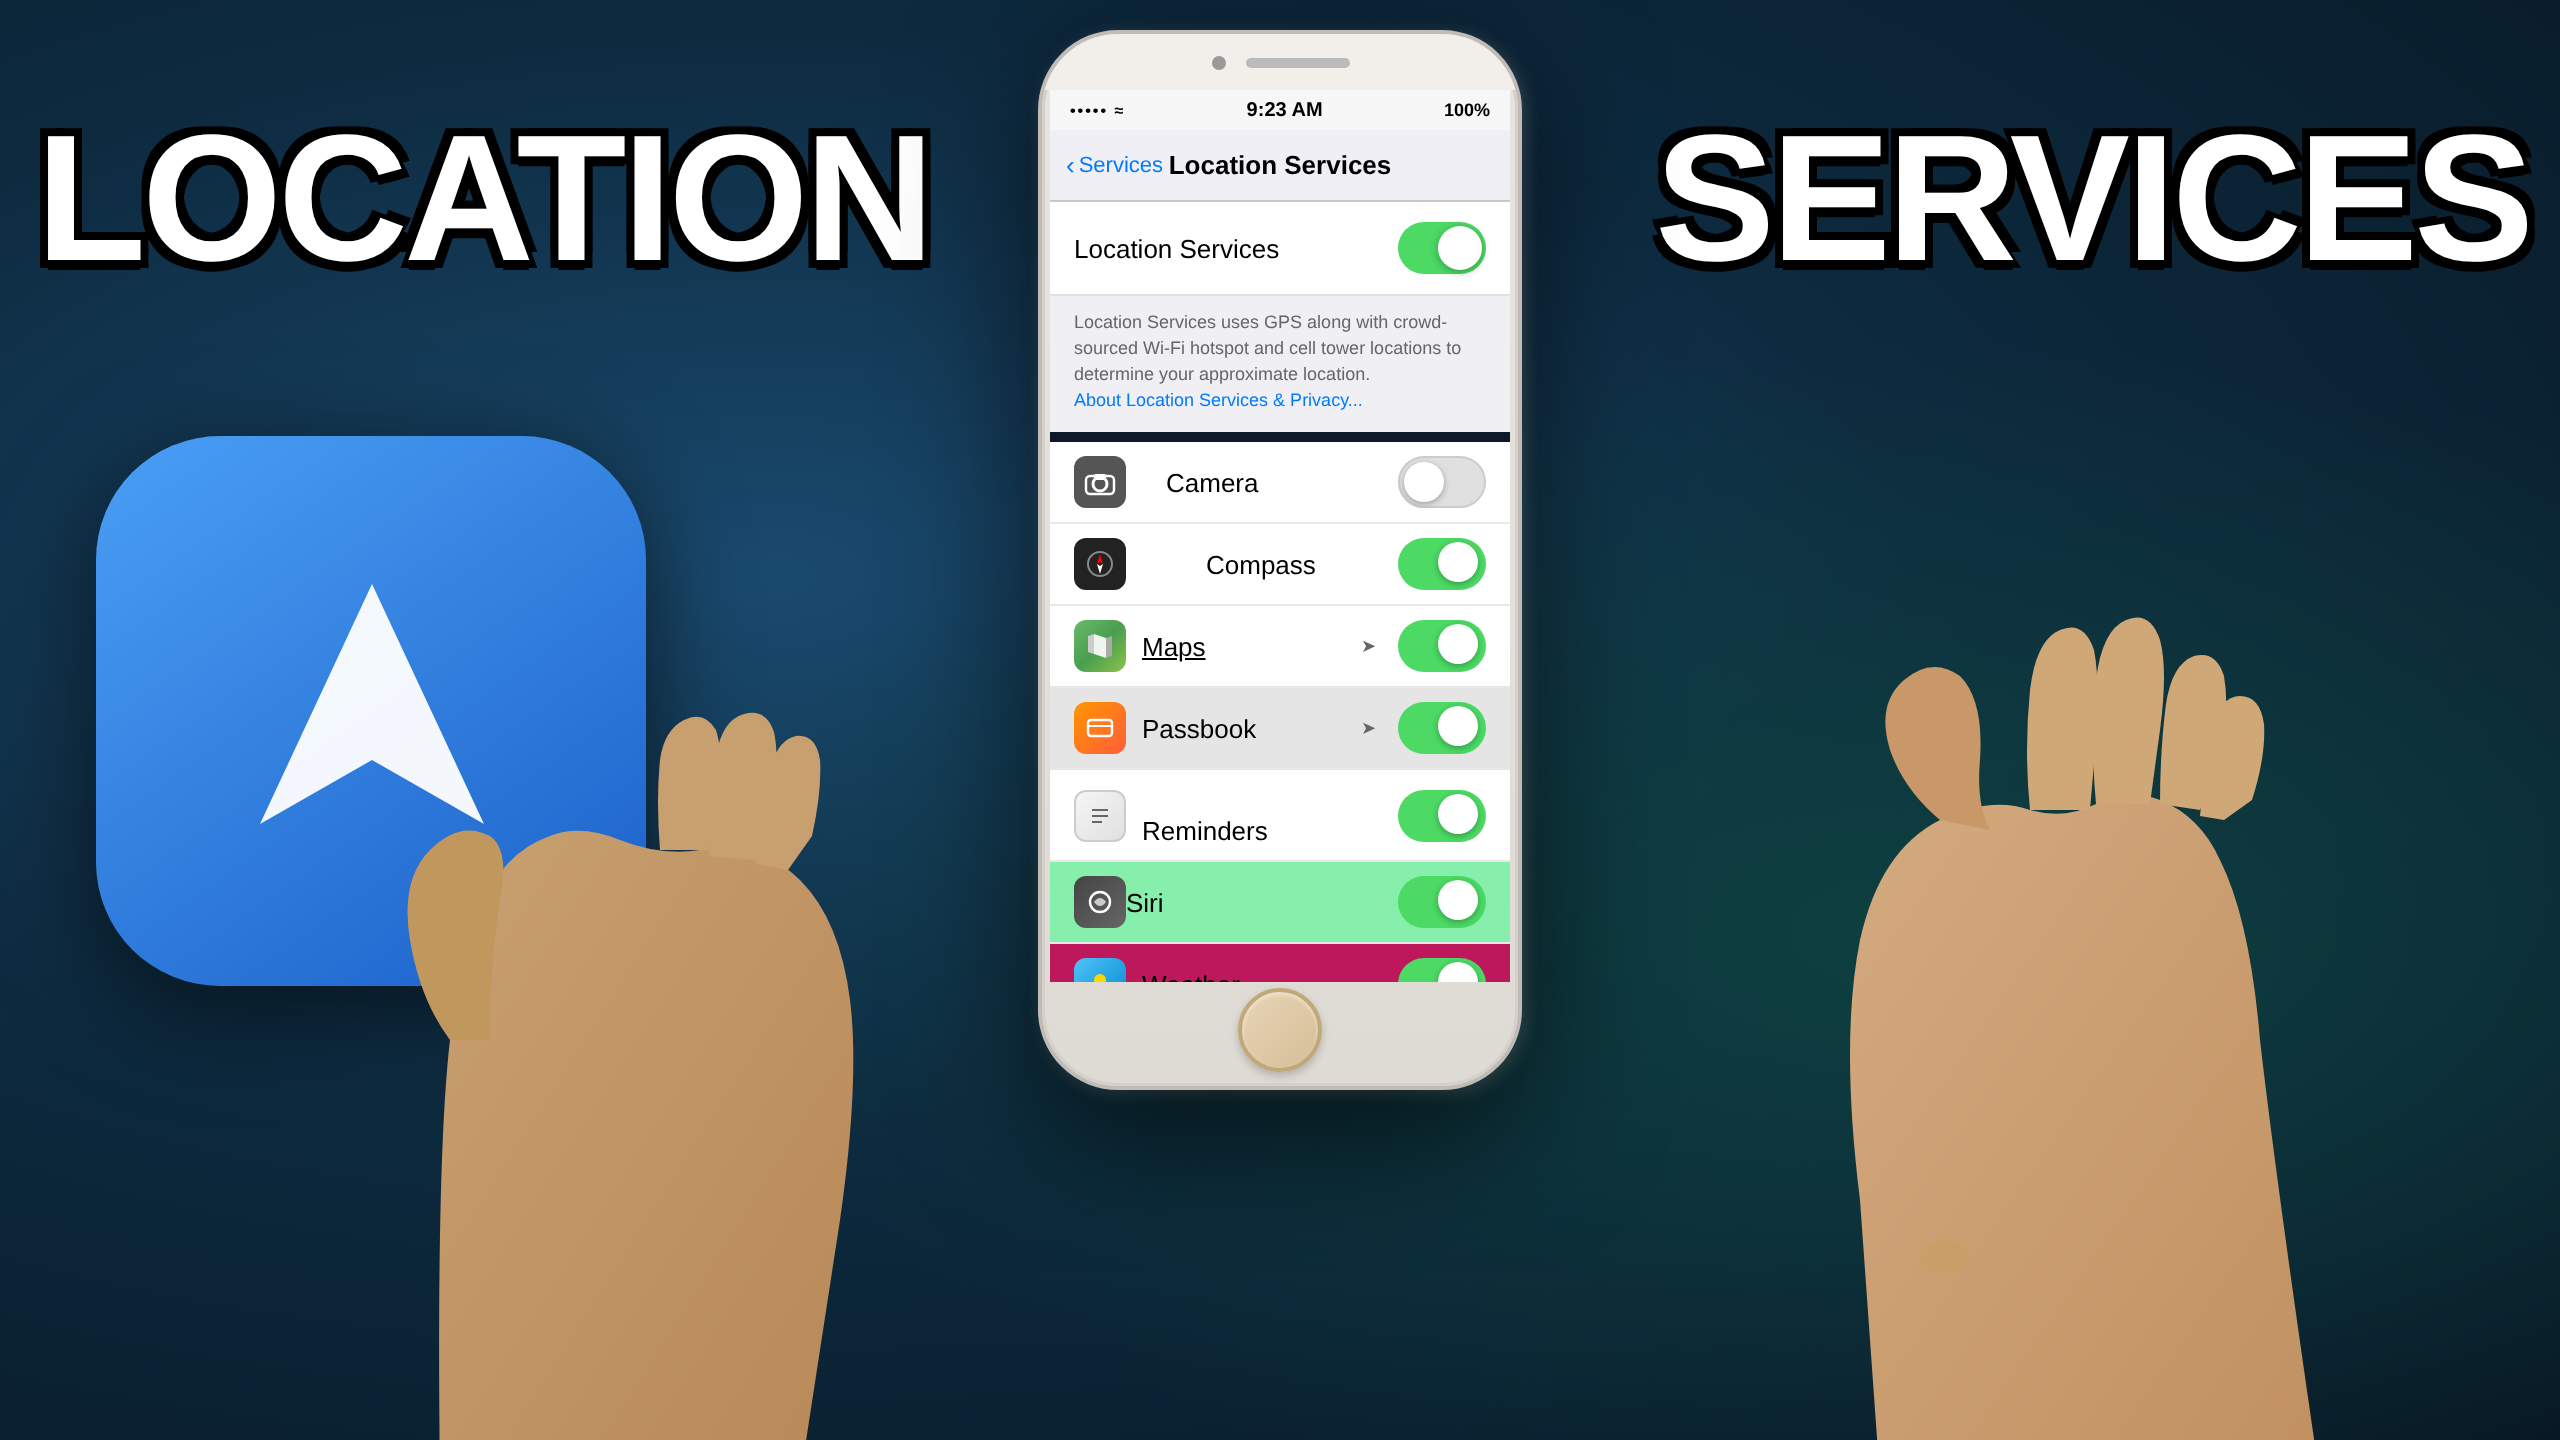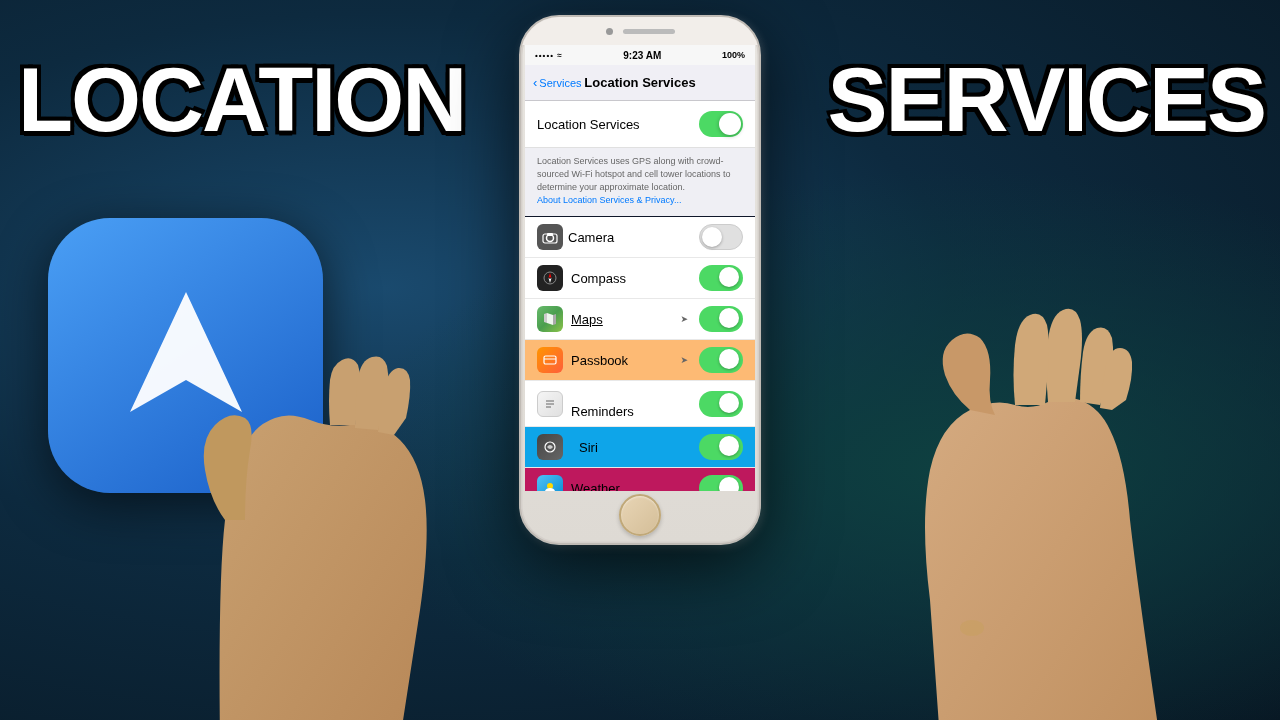--- a/index.html
+++ b/index.html
@@ -66,28 +66,28 @@
 
       <div style="background:white;border-bottom:1px solid #e0e0e0;">
         <div style="display:flex;align-items:center;justify-content:space-between;padding:10px 12px;background:white;">
           <span style="font-size:13px;color:#000;">Location Services</span>
           <div style="width:44px;height:26px;background:#4CD964;border-radius:13px;position:relative;flex-shrink:0;">
             <div style="position:absolute;top:2px;left:20px;width:22px;height:22px;background:white;border-radius:50%;box-shadow:0 1px 4px rgba(0,0,0,0.3);"></div>
           </div>
         </div>
       </div>
 
-      <div style="padding:7px 12px 9px;background:#efeff4;border-bottom:1px solid #0f172a;">
+      <div style="padding:7px 12px 9px;background:#efeff4;border-bottom:5px solid #0f172a;">
         <span style="font-size:9px;color:#666;line-height:1.45;display:block;">Location Services uses GPS along with crowd-sourced Wi-Fi hotspot and cell tower locations to determine your approximate location.</span>
         <span style="font-size:9px;color:#007AFF;line-height:1.45;display:block;">About Location Services &amp; Privacy...</span>
       </div>
 
       <div style="background:white;">
 
-        <div style="display:flex;align-items:center;padding:7px 12px;border-bottom:1px solid #e8e8e8;background:white;gap:5px;">
+        <div style="display:flex;align-items:center;padding:7px 12px;border-bottom:1px solid #e8e8e8;background:white;gap:20px;">
           <div style="width:26px;height:26px;background:#555;border-radius:6px;display:flex;align-items:center;justify-content:center;flex-shrink:0;">
             <svg width="16" height="16" viewBox="0 0 16 16">
                 <circle cx="8" cy="9" r="3.5" fill="none" stroke="white" stroke-width="1.5"></circle>
                 <rect x="5" y="4" width="6" height="3" rx="1" fill="white"></rect>
                 <rect x="1" y="5" width="14" height="9" rx="2" fill="none" stroke="white" stroke-width="1.2"></rect>
               </svg>
           </div>
           <span style="flex:1;font-size:13px;color:#000;">Camera</span>
           <div style="width:44px;height:26px;background:#e0e0e0;border-radius:13px;position:relative;border:1px solid #ccc;">
             <div style="position:absolute;top:2px;left:2px;width:20px;height:20px;background:white;border-radius:50%;box-shadow:0 1px 3px rgba(0,0,0,0.3);"></div>
@@ -95,42 +95,42 @@
         </div>
 
         <div style="display:flex;align-items:center;padding:7px 12px;border-bottom:1px solid #e8e8e8;background:white;gap:8px;">
           <div style="width:26px;height:26px;background:#222;border-radius:6px;display:flex;align-items:center;justify-content:center;flex-shrink:0;">
             <svg width="16" height="16" viewBox="0 0 16 16">
                 <circle cx="8" cy="8" r="6" fill="none" stroke="#888" stroke-width="1"></circle>
                 <polygon points="8,3 9.5,8 8,7 6.5,8" fill="red"></polygon>
                 <polygon points="8,13 9.5,8 8,9 6.5,8" fill="white"></polygon>
               </svg>
           </div>
-          <span style="flex:1;font-size:13px;color:#000;">Compass</span>
+          <span style="flex:1;font-size:13px;color:#000;margin-left:32px;">Compass</span>
           <div style="width:44px;height:26px;background:#4CD964;border-radius:13px;position:relative;">
             <div style="position:absolute;top:2px;left:20px;width:20px;height:20px;background:white;border-radius:50%;box-shadow:0 1px 3px rgba(0,0,0,0.3);"></div>
           </div>
         </div>
 
         <div style="display:flex;align-items:center;padding:7px 12px;border-bottom:1px solid #e8e8e8;background:white;gap:8px;">
           <div style="width:26px;height:26px;background:linear-gradient(135deg,#68bb6c 0%,#4a9e4e 50%,#8BC34A 100%);border-radius:6px;display:flex;align-items:center;justify-content:center;flex-shrink:0;">
             <svg width="16" height="16" viewBox="0 0 16 16">
                 <path d="M5 2L11 4 11 14 5 12Z" fill="white" opacity="0.9"></path>
                 <path d="M2 3L5 2 5 12 2 11Z" fill="#ccc"></path>
                 <path d="M11 4L14 3 14 13 11 14Z" fill="#aaa"></path>
               </svg>
           </div>
           <span style="flex:1;font-size:13px;color:#000;text-decoration:underline;">Maps</span>
           <span style="color:#666;font-size:9px;margin-right:3px;">➤</span>
           <div style="width:44px;height:26px;background:#4CD964;border-radius:13px;position:relative;">
             <div style="position:absolute;top:2px;left:20px;width:20px;height:20px;background:white;border-radius:50%;box-shadow:0 1px 3px rgba(0,0,0,0.3);"></div>
           </div>
         </div>
 
-        <div style="display:flex;align-items:center;padding:7px 12px;border-bottom:1px solid #e8e8e8;background:#fdba74;gap:8px;">
+        <div style="display:flex;align-items:center;padding:7px 12px;border-bottom:1px solid #e8e8e8;background:#e5e5e5;gap:8px;">
           <div style="width:26px;height:26px;background:linear-gradient(135deg,#FF9500 0%,#FF5E3A 100%);border-radius:6px;display:flex;align-items:center;justify-content:center;flex-shrink:0;">
             <svg width="16" height="16" viewBox="0 0 16 16">
                 <rect x="2" y="4" width="12" height="8" rx="1.5" fill="none" stroke="white" stroke-width="1.2"></rect>
                 <line x1="2" y1="7" x2="14" y2="7" stroke="white" stroke-width="1"></line>
               </svg>
           </div>
           <span style="flex:1;font-size:13px;color:#000;">Passbook</span>
           <span style="color:#666;font-size:9px;margin-right:3px;">➤</span>
           <div style="width:44px;height:26px;background:#4CD964;border-radius:13px;position:relative;">
             <div style="position:absolute;top:2px;left:20px;width:20px;height:20px;background:white;border-radius:50%;box-shadow:0 1px 3px rgba(0,0,0,0.3);"></div>
@@ -144,21 +144,21 @@
                 <line x1="3" y1="7" x2="11" y2="7" stroke="#666" stroke-width="1"></line>
                 <line x1="3" y1="10" x2="8" y2="10" stroke="#666" stroke-width="1"></line>
               </svg>
           </div>
           <span style="flex:1;font-size:13px;color:#000;margin-top:16px;">Reminders</span>
           <div style="width:44px;height:26px;background:#4CD964;border-radius:13px;position:relative;">
             <div style="position:absolute;top:2px;left:20px;width:20px;height:20px;background:white;border-radius:50%;box-shadow:0 1px 3px rgba(0,0,0,0.3);"></div>
           </div>
         </div>
 
-        <div style="display:flex;align-items:center;padding:7px 12px;border-bottom:1px solid #e8e8e8;background:#0ea5e9;gap:16px;">
+        <div style="display:flex;align-items:center;padding:7px 12px;border-bottom:1px solid #e8e8e8;background:#86efac;gap:0;">
           <div style="width:26px;height:26px;background:linear-gradient(135deg,#444 0%,#666 100%);border-radius:6px;display:flex;align-items:center;justify-content:center;flex-shrink:0;">
             <svg width="16" height="16" viewBox="0 0 16 16">
                 <circle cx="8" cy="8" r="5" fill="none" stroke="white" stroke-width="1.2"></circle>
                 <path d="M5 8 Q8 4 11 8 Q8 12 5 8Z" fill="white" opacity="0.7"></path>
               </svg>
           </div>
           <span style="flex:1;font-size:13px;color:#000;">Siri</span>
           <div style="width:44px;height:26px;background:#4CD964;border-radius:13px;position:relative;">
             <div style="position:absolute;top:2px;left:20px;width:20px;height:20px;background:white;border-radius:50%;box-shadow:0 1px 3px rgba(0,0,0,0.3);"></div>
           </div>

